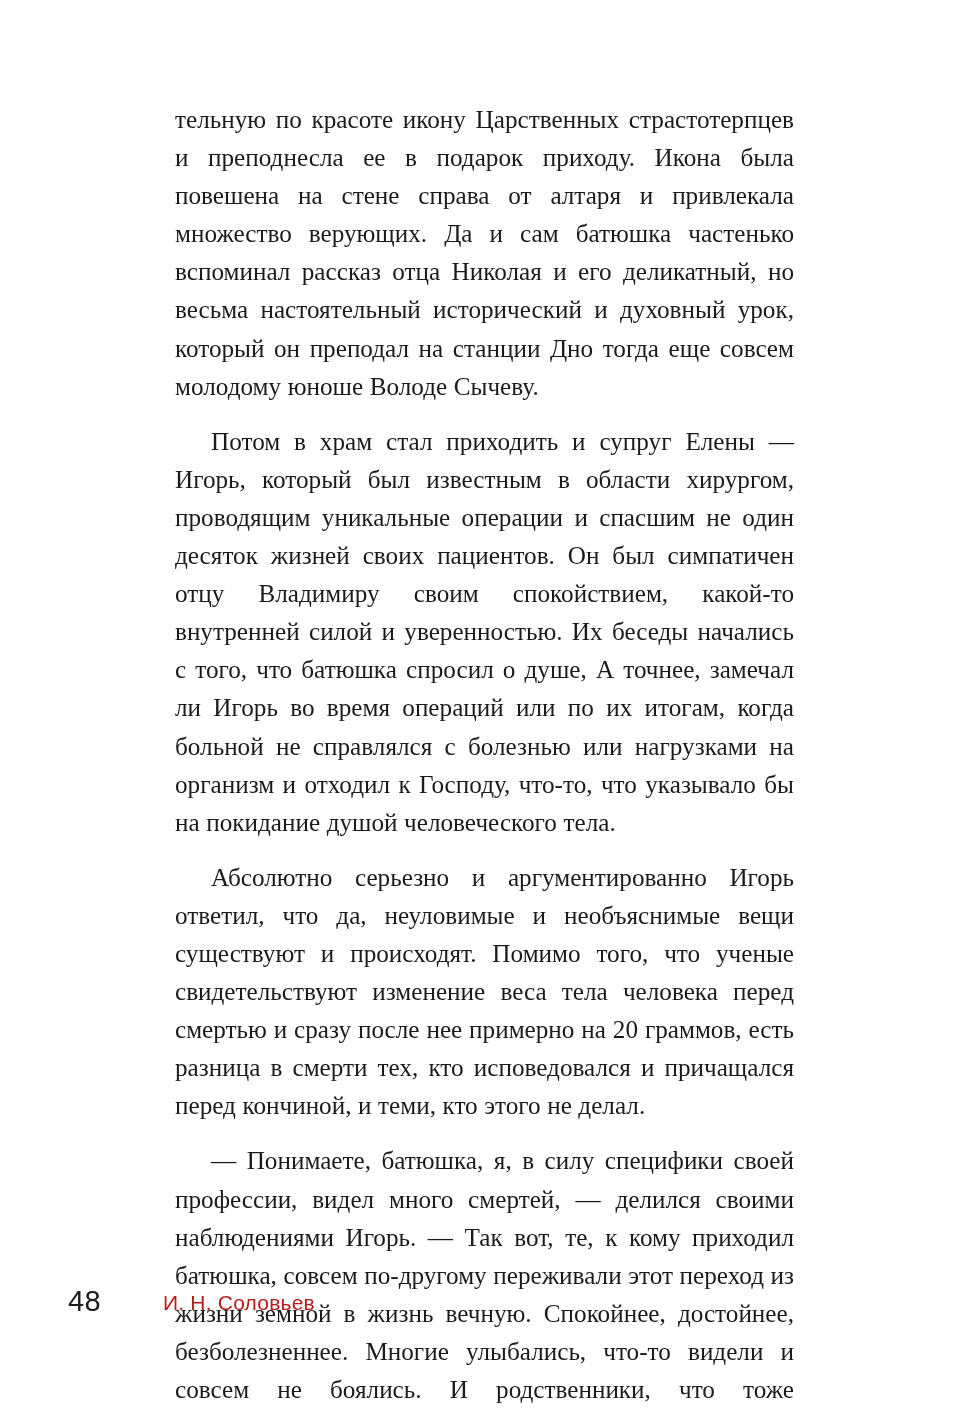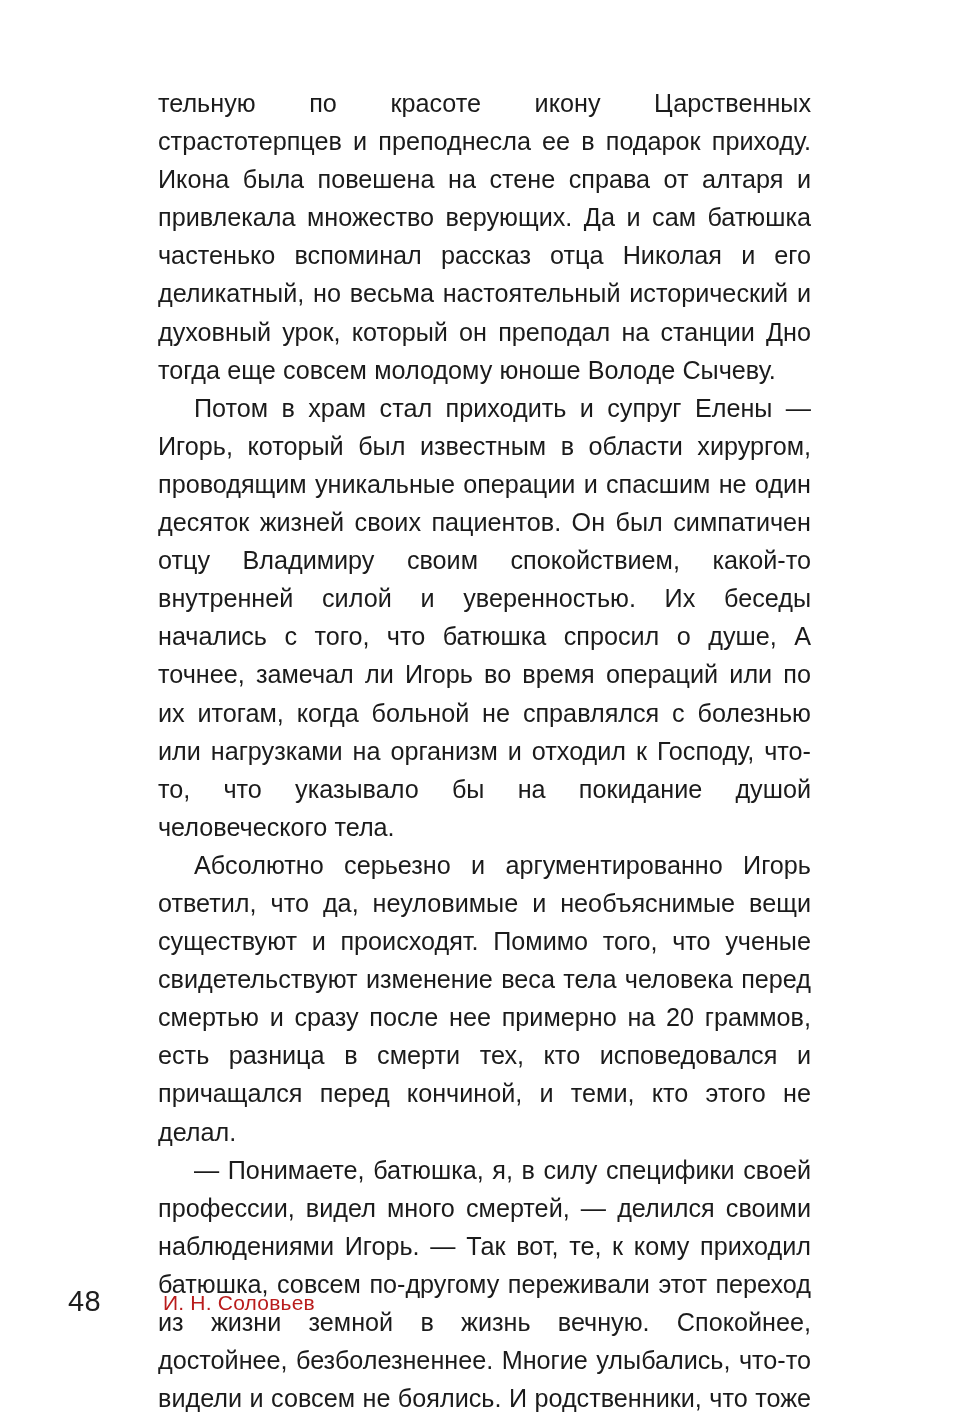--- a/index.html
+++ b/index.html
@@ -19,27 +19,27 @@
   }
 
   .text-block {
     position: absolute;
     left: 158px;
     top: 84px;
     width: 653px;
   }
 
   .para {
-    font-family: Liberation Sans, sans-serif;
+    font-family: Liberation Serif, serif;
     font-size: 25.2px;
     line-height: 38.1px;
     color: #1b1b1b;
     text-align: justify;
     text-justify: inter-word;
-    margin: 0;
+    margin: 17px;
     hyphens: manual;
     -webkit-hyphens: manual;
     word-spacing: 0.01em;
   }
 
   .para.indent {
     text-indent: 36px;
   }
 
   .para.continuation {

